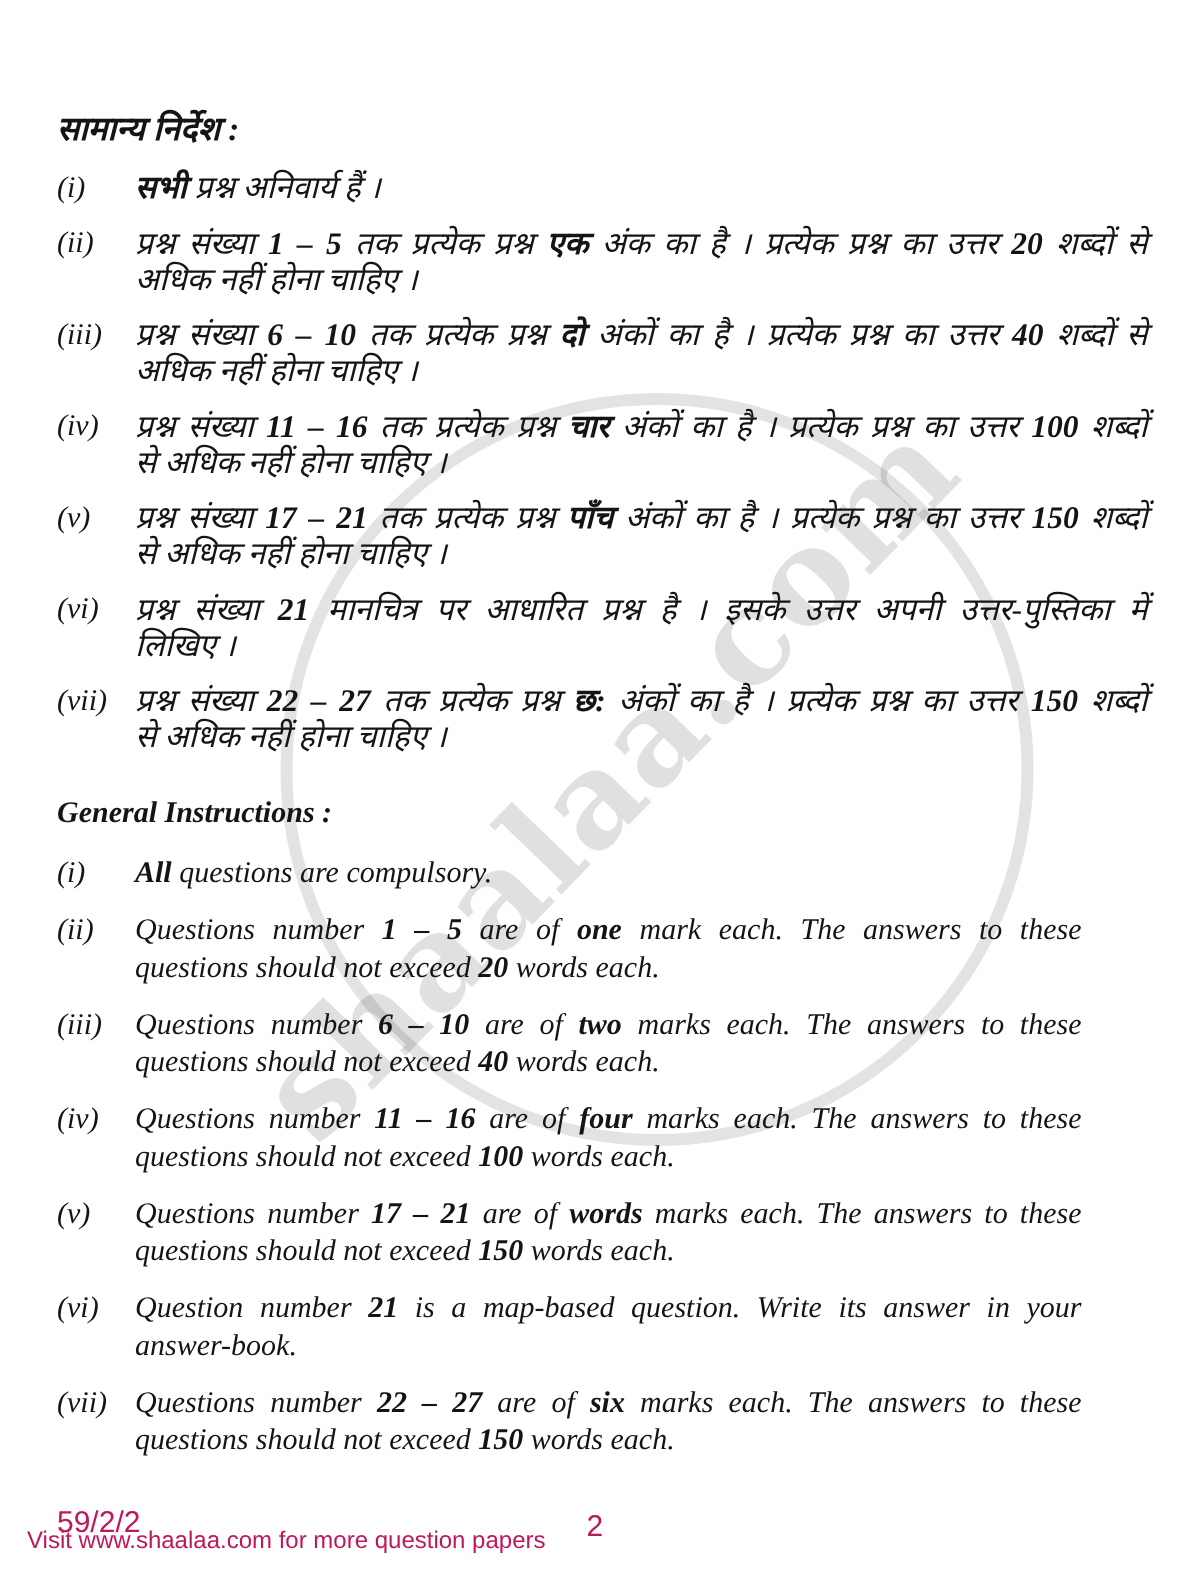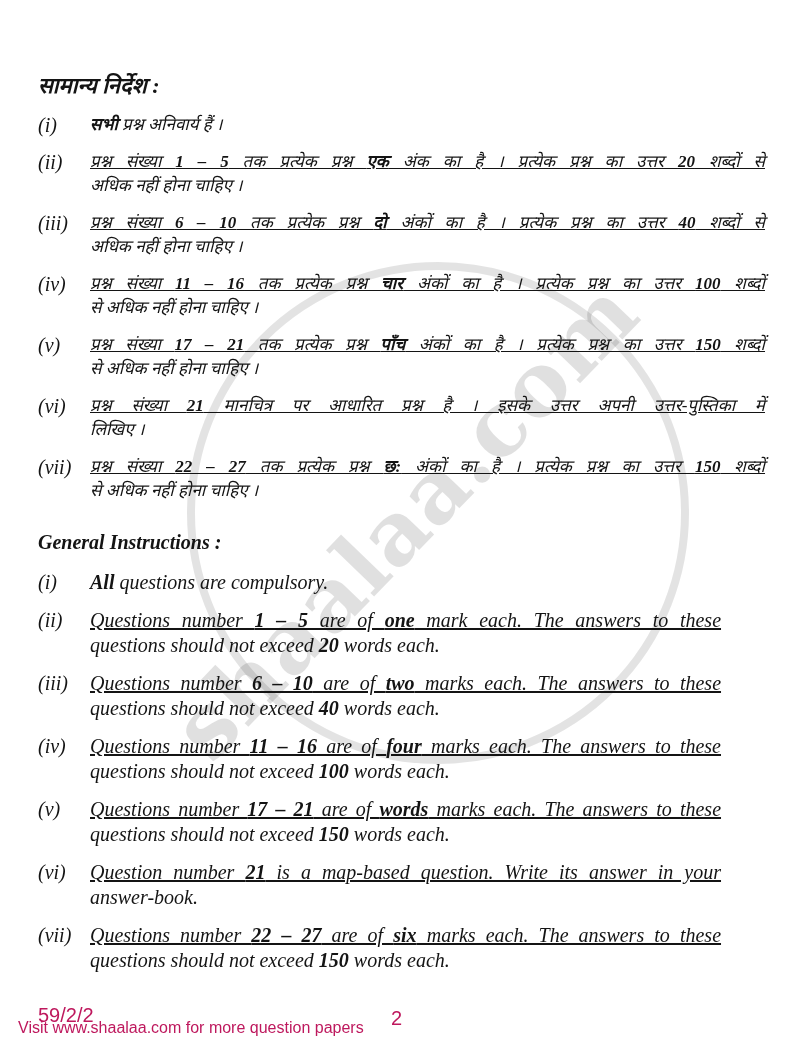--- a/index.html
+++ b/index.html
@@ -23,25 +23,25 @@
   }
   
   .content { position:absolute; left:38px; top:72px; width:727px; z-index:2; }
   .sec-heading {
     margin:0 0 13px 0; font-weight:bold; font-style:italic; font-size:22px; line-height:28px;
   }
   .sec-heading.eng { margin-top:25px; font-size:20px; margin-bottom:14px; }
   .item { display:flex; margin-bottom:13px; }
   .item .lab { flex:0 0 52px; width:52px; font-style:italic; font-size:20px; line-height:24px; }
   .item .txt { flex:1 1 auto; min-width:0; }
-  .hindi .txt { font-size:17px; line-height:24px; font-style:italic; }
+  .hindi .txt { font-size:21px; line-height:24px; font-style:italic; }
   .eng .item { padding-right:44px; }
   .eng .txt { font-size:20px; line-height:25px; font-style:italic; }
   .eng .item .lab { line-height:25px; }
-  .jline { text-align:justify; text-align-last:justify;text-decoration:underline; }
+  .jline { text-align:justify; text-align-last:justify; }
   .lline { text-align:left; }
   .b { font-weight:bold; }
   
   .footer { position:absolute; inset:0; z-index:3; pointer-events:none;
             font-family:"Liberation Sans", sans-serif; color:#be185d;text-decoration:underline; }
   .f-code  { position:absolute; left:38px;  top:1004px; font-size:20px; }
   .f-page  { position:absolute; left:391px; top:1007px; font-size:20px; }
   .f-promo { position:absolute; left:18px;  top:1019px; font-size:16px; }
 </style>
 </head>

